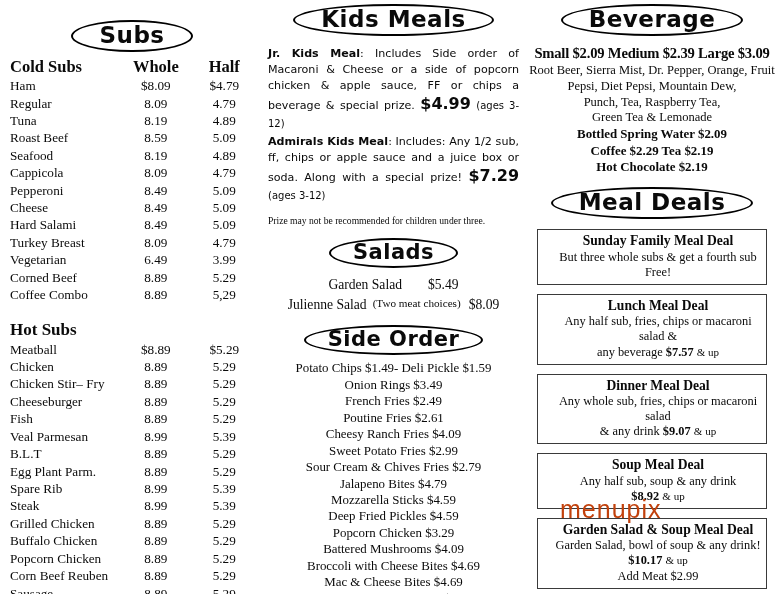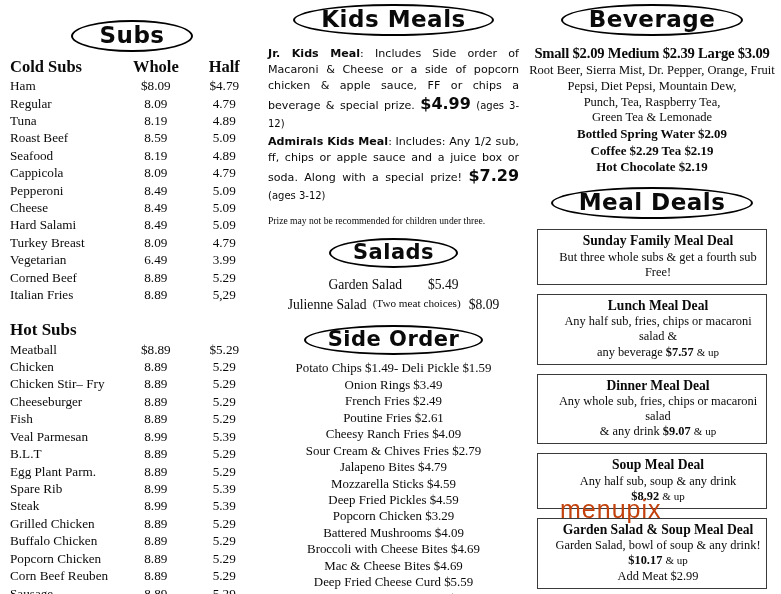--- a/index.html
+++ b/index.html
@@ -238,21 +238,21 @@
           <div class="c-name">Vegetarian</div>
           <div class="c-whole">6.49</div>
           <div class="c-half">3.99</div>
         </div>
         <div class="sub-row">
           <div class="c-name">Corned Beef</div>
           <div class="c-whole">8.89</div>
           <div class="c-half">5.29</div>
         </div>
         <div class="sub-row">
-          <div class="c-name">Italian Fries</div>
+          <div class="c-name">Coffee Combo</div>
           <div class="c-whole">8.89</div>
           <div class="c-half">5,29</div>
         </div>
       </div>
 
     <div class="section-title">Hot Subs</div>
     <div id="hot-subs-list">
         <div class="sub-row">
           <div class="c-name">Meatball</div>
           <div class="c-whole">$8.89</div>
@@ -373,20 +373,21 @@
 
     <div class="oval-wrap" style="margin-top:11px">
       <div class="oval sm">Side Order</div>
     </div>
     <div class="side-list" id="side-order-list">
         <div>Potato Chips $1.49- Deli Pickle $1.59</div>
         <div>Onion Rings $3.49</div>
         <div>French Fries $2.49</div>
         <div>Poutine Fries $2.61</div>
         <div>Cheesy Ranch Fries $4.09</div>
+        <div>Sweet Potato Fries $2.99</div>
         <div>Sour Cream &amp; Chives Fries $2.79</div>
         <div>Jalapeno Bites $4.79</div>
         <div>Mozzarella Sticks $4.59</div>
         <div>Deep Fried Pickles $4.59</div>
         <div>Popcorn Chicken $3.29</div>
         <div>Battered Mushrooms $4.09</div>
         <div>Broccoli with Cheese Bites $4.69</div>
         <div>Mac &amp; Cheese Bites $4.69</div>
         <div>Deep Fried Cheese Curd $5.59</div>
         <div>Macaroni Salad (seasonal) $2.09</div>

